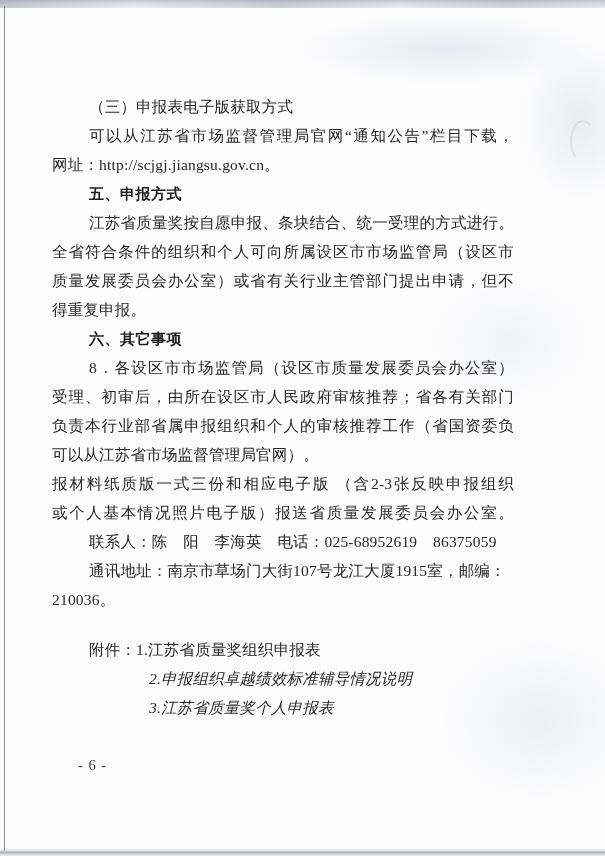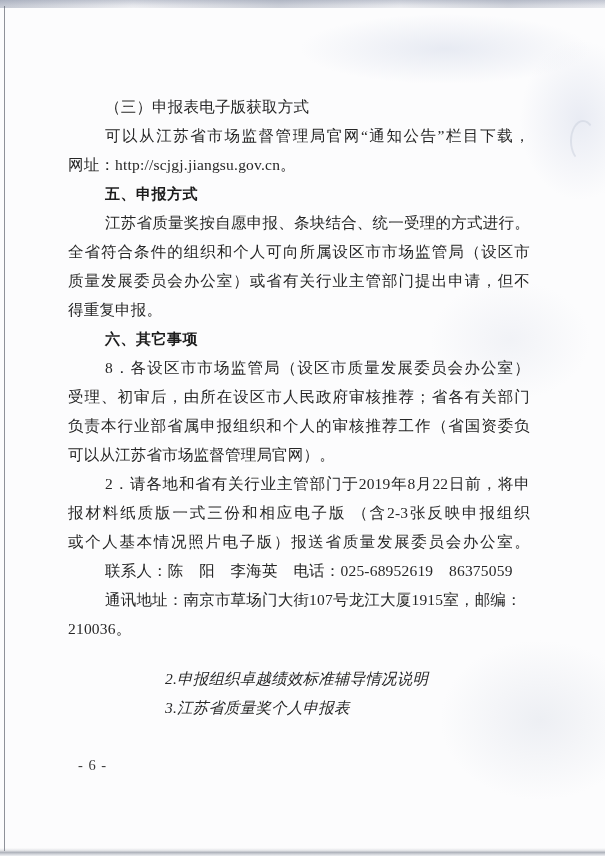--- a/index.html
+++ b/index.html
@@ -36,21 +36,21 @@
         background:radial-gradient(closest-side, rgba(222,226,234,.50), transparent); }
   .b4 { left:430px; top:280px; width:160px; height:120px;
         background:radial-gradient(closest-side, rgba(228,231,239,.45), transparent); }
   .arc {
     position:absolute; left:570px; top:120px; width:22px; height:38px;
     border:2px solid rgba(198,204,218,.45); border-radius:50%;
     border-right-color:transparent; border-bottom-color:transparent;
   }
   
   .content {
-    position:absolute; left:68px; top:92px; width:462px;
+    position:absolute; left:52px; top:92px; width:462px;
   }
   .ln {
     line-height:29px; font-size:15.5px; letter-spacing:.2px;
     white-space:nowrap; height:29px;
   }
   .just {
     white-space:normal; text-align:justify; text-align-last:justify;
     text-justify:inter-character; height:29px; overflow:hidden;
   }
   .ind  { padding-left:37px; }
@@ -87,26 +87,26 @@
     <div class="ln ind h">五、申报方式</div>
     <div class="ln ind just">江苏省质量奖按自愿申报、条块结合、统一受理的方式进行。</div>
     <div class="ln just">全省符合条件的组织和个人可向所属设区市市场监管局（设区市</div>
     <div class="ln just">质量发展委员会办公室）或省有关行业主管部门提出申请，但不</div>
     <div class="ln">得重复申报。</div>
     <div class="ln ind h">六、其它事项</div>
     <div class="ln ind just">8．各设区市市场监管局（设区市质量发展委员会办公室）</div>
     <div class="ln just">受理、初审后，由所在设区市人民政府审核推荐；省各有关部门</div>
     <div class="ln just">负责本行业部省属申报组织和个人的审核推荐工作（省国资委负</div>
     <div class="ln">可以从江苏省市场监督管理局官网）。</div>
-    <div class="ln ind just">2．请各地和省有关行业主管部门于2019年8月22日前，将申</div>
     <div class="ln just">报材料纸质版一式三份和相应电子版 （含2-3张反映申报组织</div>
     <div class="ln just">或个人基本情况照片电子版）报送省质量发展委员会办公室。</div>
     <div class="ln ind">联系人：陈　阳　李海英　电话：025-68952619　86375059</div>
     <div class="ln ind">通讯地址：南京市草场门大街107号龙江大厦1915室，邮编：</div>
     <div class="ln">210036。</div>
     <div class="gap"></div>
+    <div class="ln ind">附件：1.江苏省质量奖组织申报表</div>
     <div class="ln ind2">2.申报组织卓越绩效标准辅导情况说明</div>
     <div class="ln ind2">3.江苏省质量奖个人申报表</div>
   </div>
 
   <div class="footer">- 6 -</div>
 
 </div>
 
 </body></html>

